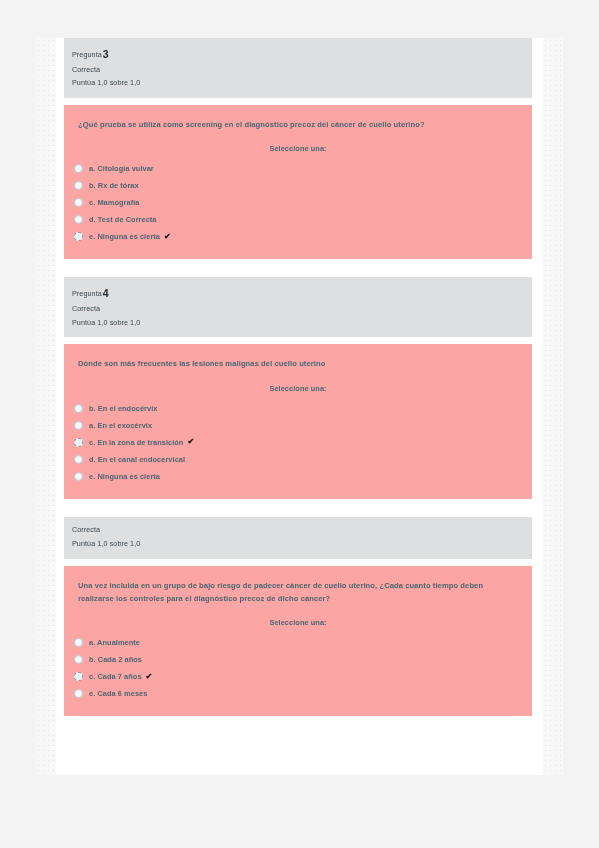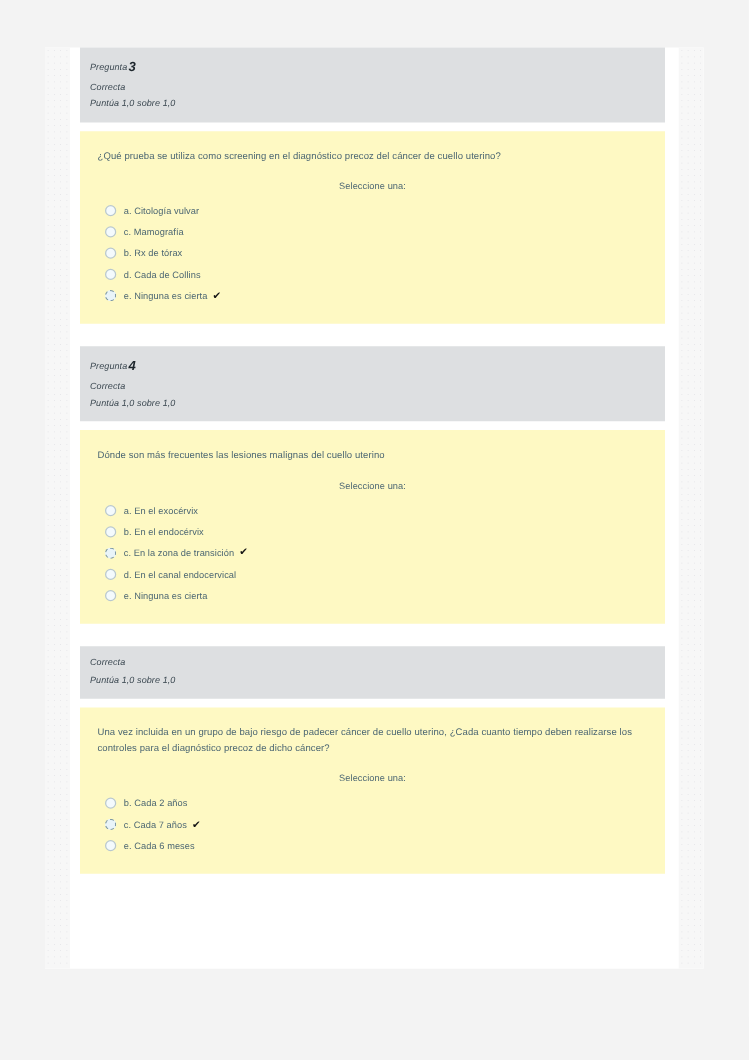--- a/index.html
+++ b/index.html
@@ -49,63 +49,63 @@
     width: 468px;
   }
 
   
   .qblock { margin-bottom: 18px; }
 
   .qhead {
     background: #dddfe1;
     padding: 7px 8px 8px 8px;
     color: #2f3a42;
-    font-style: italic;
   }
   .qhead-row {
     font-size: 7.2px;
     line-height: 1.45;
     letter-spacing: 0.08px;
     padding: 1.5px 0;
     color: #3a4750;
   }
   .qhead-row.title {
     font-size: 7.2px;
   }
   .qnum {
     font-size: 10.5px;
     font-weight: bold;
     color: #1d262c;
     vertical-align: -1px;
     margin-left: 1px;
   }
 
   .qbody {
-    background: #fef9c3;
+    background: #fca5a5;
     padding: 13px 0 14px 0;
     margin-top: 7px;
+    font-weight: bold;
   }
   .qtext {
     font-size: 7.6px;
     line-height: 1.75;
     color: #4b6672;
     padding: 0 16px 0 14px;
     letter-spacing: 0.08px;
   }
   .qprompt {
     font-size: 7.4px;
     color: #4b6672;
     padding: 0 14px;
     margin-top: 13px;
     letter-spacing: 0.06px;
     text-align: center;
   }
   .options {
     margin-top: 7px;
-    padding: 0 20px;
+    padding: 0 10px;
   }
   .option {
     display: flex;
     align-items: center;
     height: 17px;
     font-size: 7.4px;
     color: #4b6672;
     letter-spacing: 0.06px;
   }
   .radio {
@@ -147,29 +147,29 @@
         <div class="qbody">
           <div class="qtext">¿Qué prueba se utiliza como screening en el diagnóstico precoz del cáncer de cuello uterino?</div>
           <div class="qprompt">Seleccione una:</div>
           <div class="options">
             <label class="option">
               <span class="radio"></span>
               <span class="olabel">a. Citología vulvar</span>
             </label>
             <label class="option">
               <span class="radio"></span>
+              <span class="olabel">b. Rx de tórax</span>
+            </label>
+            <label class="option">
+              <span class="radio"></span>
               <span class="olabel">c. Mamografía</span>
             </label>
             <label class="option">
               <span class="radio"></span>
-              <span class="olabel">b. Rx de tórax</span>
-            </label>
-            <label class="option">
-              <span class="radio"></span>
-              <span class="olabel">d. Cada de Collins</span>
+              <span class="olabel">d. Test de Correcta</span>
             </label>
             <label class="option">
               <span class="radio sel"></span>
               <span class="olabel">e. Ninguna es cierta</span>
               <span class="tick">✔</span>
             </label>
           </div>
         </div>
       </div>
       <div class="qblock">
@@ -177,25 +177,25 @@
           <div class="qhead-row title"><span>Pregunta</span><span class="qnum">4</span></div>
           <div class="qhead-row">Correcta</div>
           <div class="qhead-row">Puntúa 1,0 sobre 1,0</div>
         </div>
         <div class="qbody">
           <div class="qtext">Dónde son más frecuentes las lesiones malignas del cuello uterino</div>
           <div class="qprompt">Seleccione una:</div>
           <div class="options">
             <label class="option">
               <span class="radio"></span>
+              <span class="olabel">b. En el endocérvix</span>
+            </label>
+            <label class="option">
+              <span class="radio"></span>
               <span class="olabel">a. En el exocérvix</span>
-            </label>
-            <label class="option">
-              <span class="radio"></span>
-              <span class="olabel">b. En el endocérvix</span>
             </label>
             <label class="option">
               <span class="radio sel"></span>
               <span class="olabel">c. En la zona de transición</span>
               <span class="tick">✔</span>
             </label>
             <label class="option">
               <span class="radio"></span>
               <span class="olabel">d. En el canal endocervical</span>
             </label>
@@ -210,20 +210,24 @@
         <div class="qhead">
           <div class="qhead-row">Correcta</div>
           <div class="qhead-row">Puntúa 1,0 sobre 1,0</div>
         </div>
         <div class="qbody">
           <div class="qtext">Una vez incluida en un grupo de bajo riesgo de padecer cáncer de cuello uterino, ¿Cada cuanto tiempo deben realizarse los controles para el diagnóstico precoz de dicho cáncer?</div>
           <div class="qprompt">Seleccione una:</div>
           <div class="options">
             <label class="option">
               <span class="radio"></span>
+              <span class="olabel">a. Anualmente</span>
+            </label>
+            <label class="option">
+              <span class="radio"></span>
               <span class="olabel">b. Cada 2 años</span>
             </label>
             <label class="option">
               <span class="radio sel"></span>
               <span class="olabel">c. Cada 7 años</span>
               <span class="tick">✔</span>
             </label>
             <label class="option">
               <span class="radio"></span>
               <span class="olabel">e. Cada 6 meses</span>

